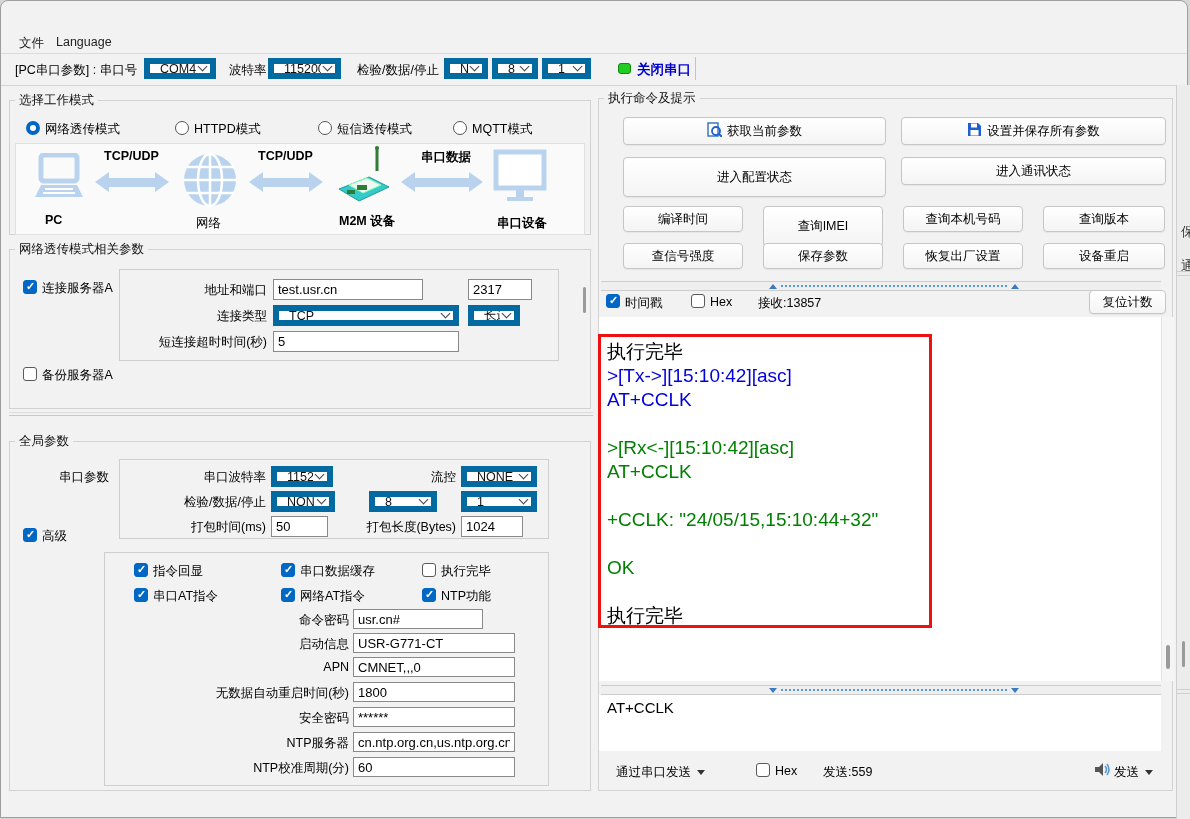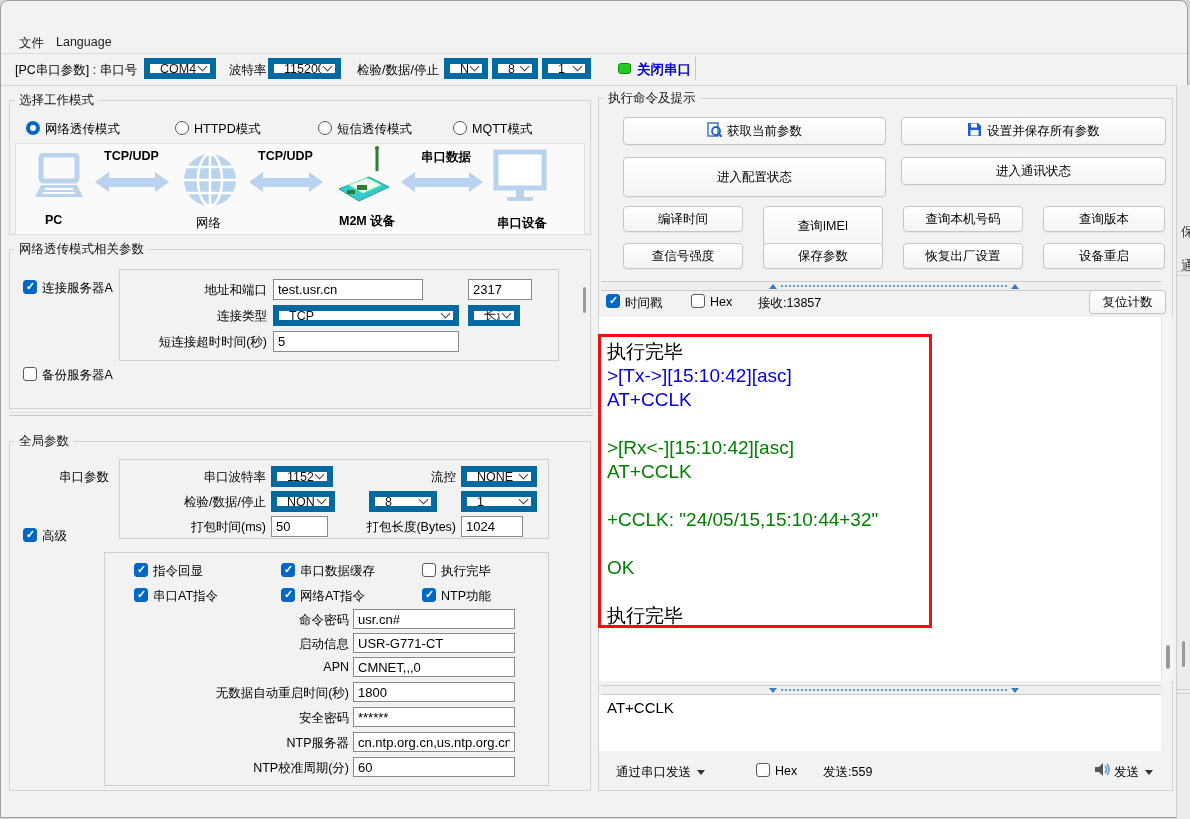--- a/index.html
+++ b/index.html
@@ -256,21 +256,21 @@
   <span class="cb" style="left:421px;top:562px;"></span>
   <span class="lbl" style="left:440px;top:562px;">执行完毕</span>
   <span class="cb checked" style="left:133px;top:587px;"></span>
   <span class="lbl" style="left:152px;top:587px;">串口AT指令</span>
   <span class="cb checked" style="left:280px;top:587px;"></span>
   <span class="lbl" style="left:299px;top:587px;">网络AT指令</span>
   <span class="cb checked" style="left:421px;top:587px;"></span>
   <span class="lbl" style="left:440px;top:587px;">NTP功能</span>
 
   <span class="lbl rlbl" style="left:112px;top:611px;width:236px;">命令密码</span>
-  <input class="inp" style="left: 352px; top: 608px; width: 162px; height: 20px;" value="usr.cn#">
+  <input class="inp" style="left: 352px; top: 608px; width: 130px; height: 20px;" value="usr.cn#">
   <span class="lbl rlbl" style="left:112px;top:635px;width:236px;">启动信息</span>
   <input class="inp" style="left: 352px; top: 632px; width: 162px; height: 20px;" value="USR-G771-CT">
   <span class="lbl rlbl" style="left:112px;top:659px;width:236px;">APN</span>
   <input class="inp" style="left: 352px; top: 656px; width: 162px; height: 20px;" value="CMNET,,,0">
   <span class="lbl rlbl" style="left:112px;top:684px;width:236px;">无数据自动重启时间(秒)</span>
   <input class="inp" style="left: 352px; top: 681px; width: 162px; height: 20px;" value="1800">
   <span class="lbl rlbl" style="left:112px;top:709px;width:236px;">安全密码</span>
   <input class="inp" style="left: 352px; top: 706px; width: 162px; height: 20px;" value="******">
   <span class="lbl rlbl" style="left:112px;top:734px;width:236px;">NTP服务器</span>
   <input class="inp" style="left: 352px; top: 731px; width: 162px; height: 20px;" value="cn.ntp.org.cn,us.ntp.org.cn">

